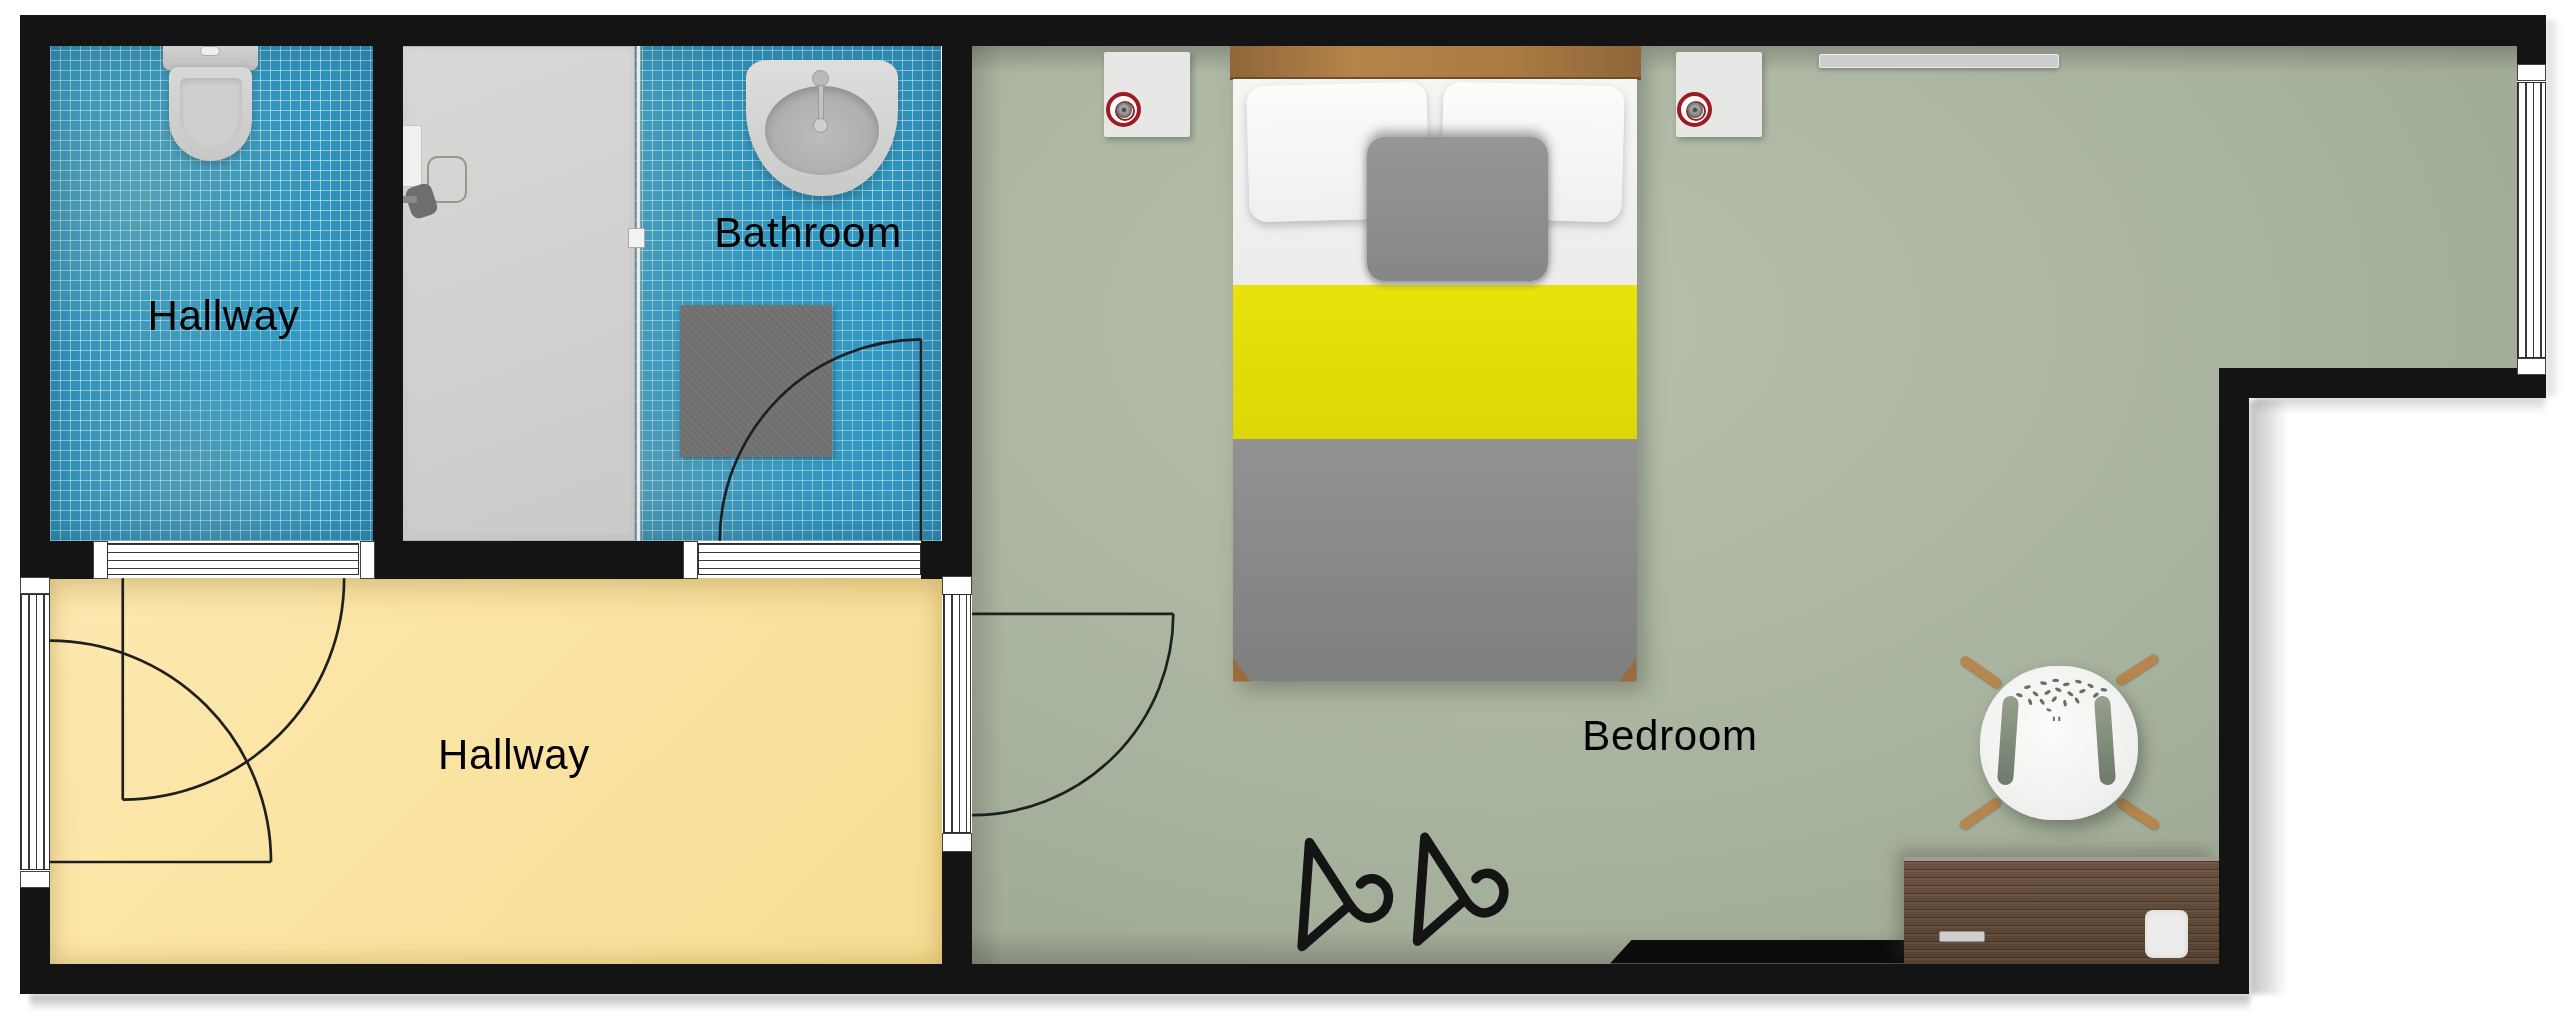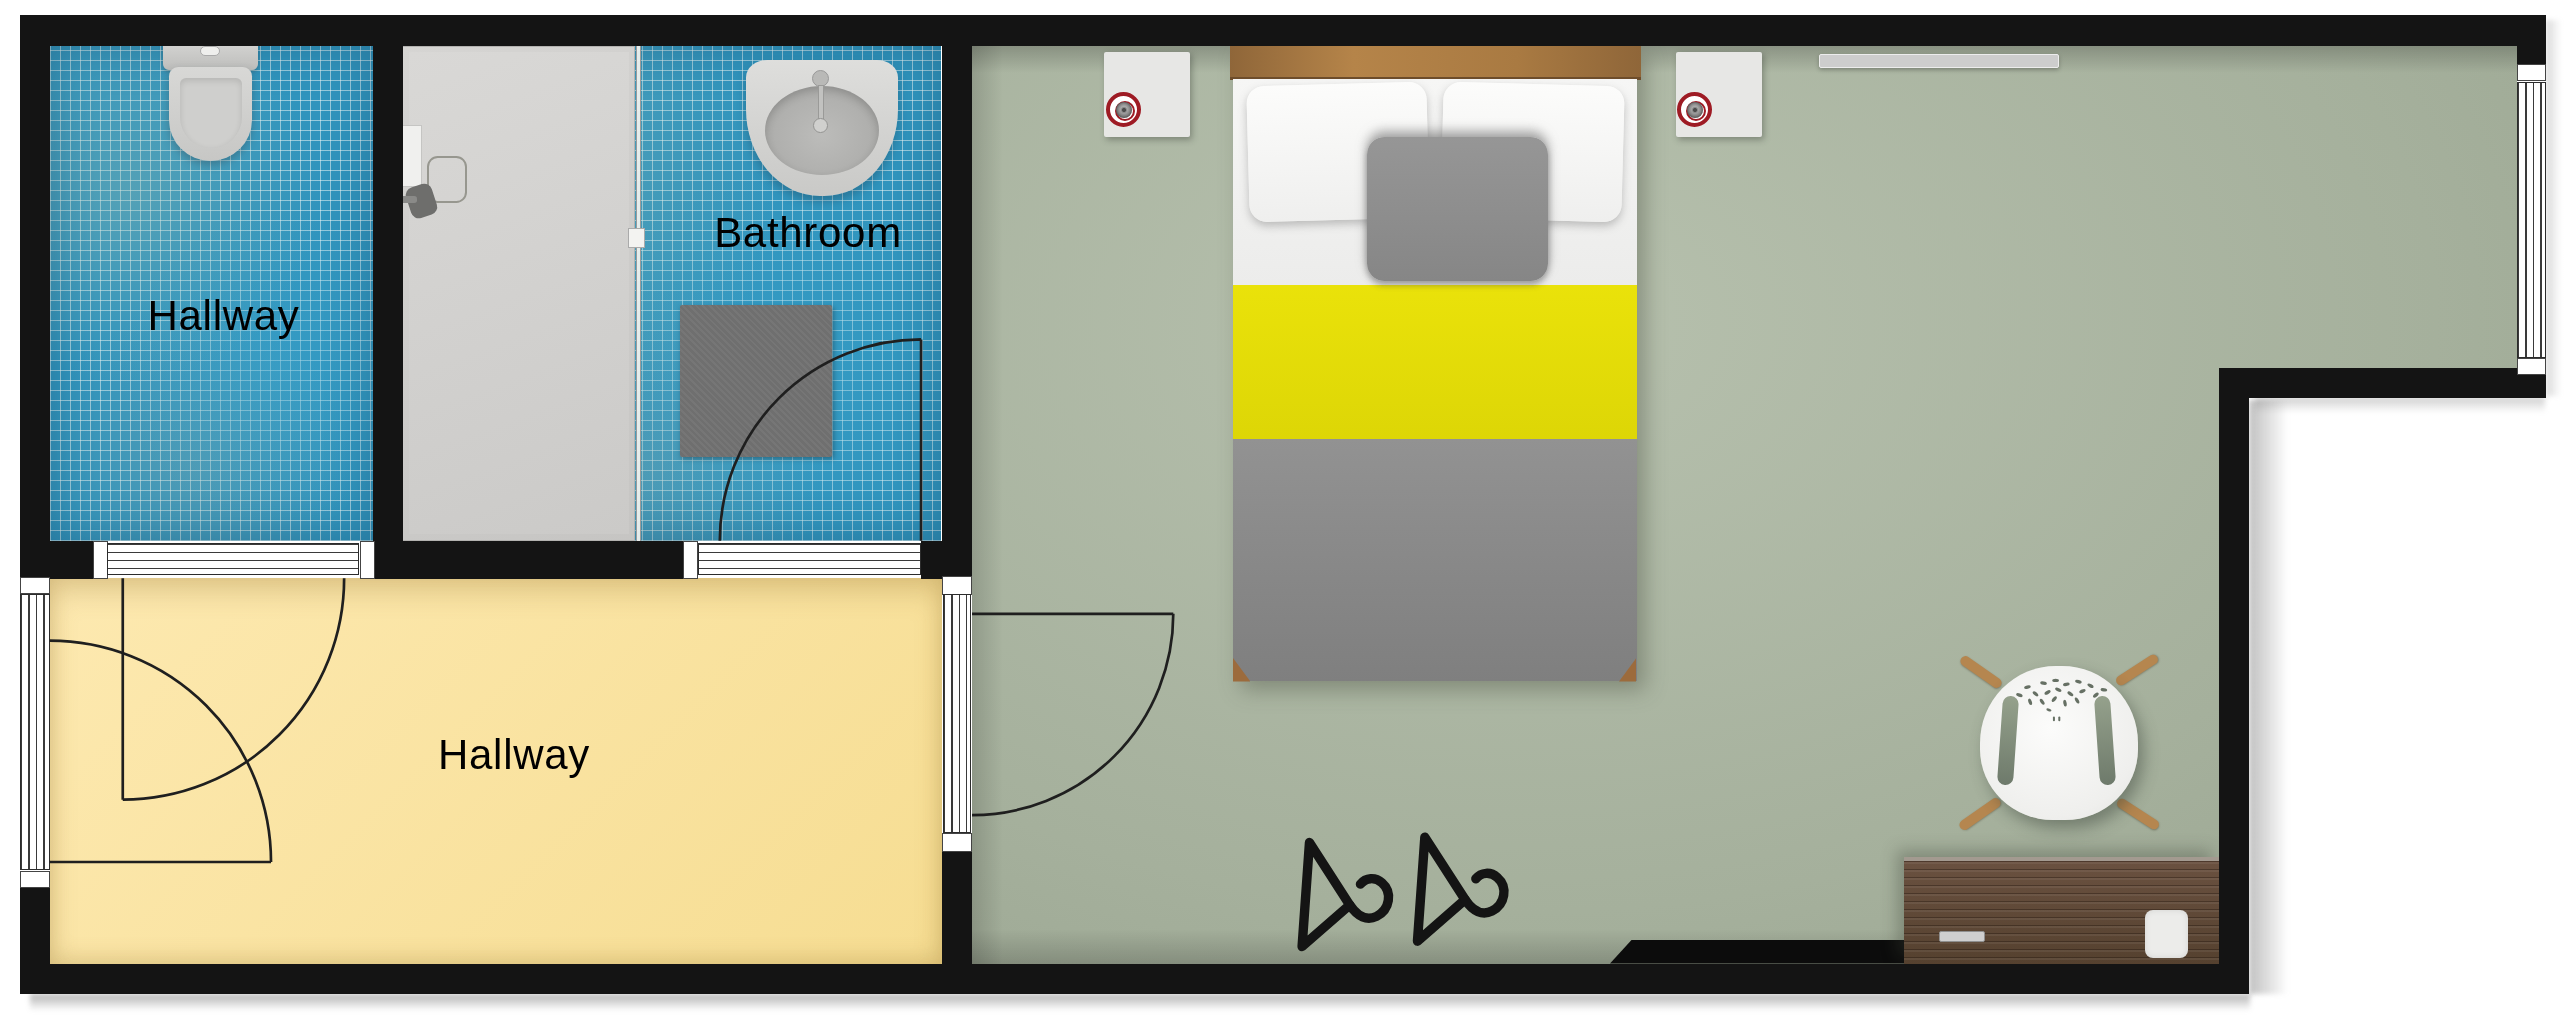--- a/index.html
+++ b/index.html
@@ -219,15 +219,16 @@
   </svg>
 
   <div class="outshade" style="left:29.5px;top:994px;width:2220px;height:17.4px;background:linear-gradient(180deg,rgba(105,105,105,.5),rgba(255,255,255,0));"></div>
   <div class="outshade" style="left:2249px;top:400px;width:39px;height:594px;background:linear-gradient(90deg,rgba(105,105,105,.42),rgba(255,255,255,0));"></div>
   <div class="outshade" style="left:2255px;top:397px;width:290px;height:16px;background:linear-gradient(180deg,rgba(115,115,115,.35),rgba(255,255,255,0));"></div>
   <div class="outshade" style="left:2546px;top:20px;width:14.8px;height:376px;background:linear-gradient(90deg,rgba(130,130,130,.3),rgba(255,255,255,0));"></div>
 
   <div class="room-label" style="left:123px;top:292px;width:201px;">Hallway</div>
   <div class="room-label" style="left:674px;top:209px;width:268px;">Bathroom</div>
   <div class="room-label" style="left:380px;top:731px;width:268px;">Hallway</div>
+  <div class="room-label" style="left:1536px;top:712px;width:268px;">Bedroom</div>
 
 </div>
 
 
 </body></html>

